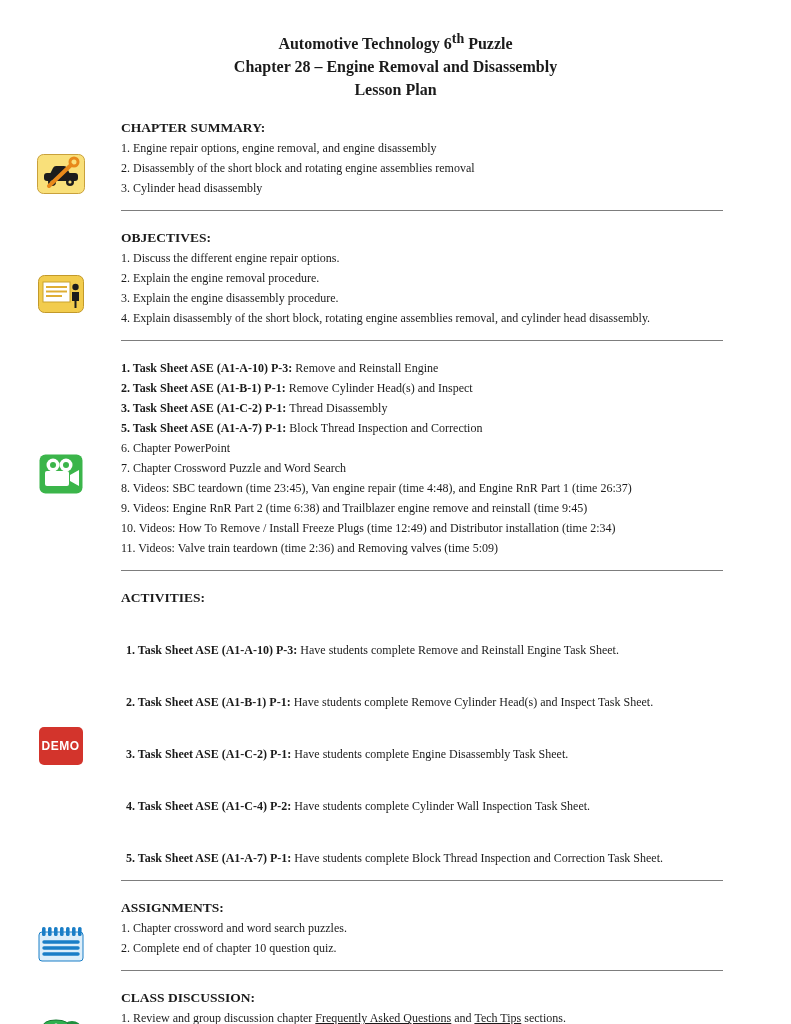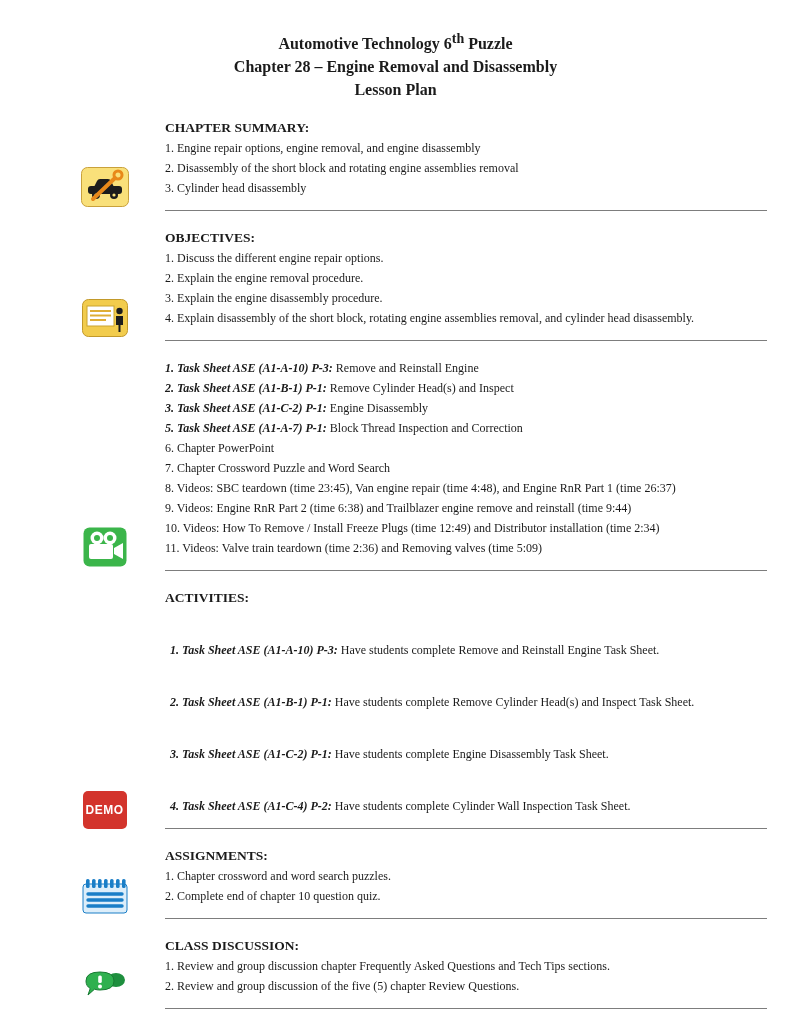--- a/index.html
+++ b/index.html
@@ -11,33 +11,32 @@
     overflow: hidden;
   }
   .page { width: 791px; height: 1024px; padding-top: 27px; }
 
   .doc-header { text-align: center; font-weight: bold; font-size: 16px; line-height: 23px; }
   .doc-header sup { font-size: 14px; }
 
   .section { display: flex; padding-top: 17px; }
   .icon-col {
     flex: 0 0 121px;
-    display: flex; justify-content: center; align-items: flex-end;
+    display: flex; justify-content: center; align-items: center;
     padding-top: 22px;
-    margin-left: 44px;
   }
   .content-col { flex: 1 1 auto; padding-right: 14px; }
 
   .heading { font-size: 13.5px; font-weight: bold; line-height: 20px; }
   .hu { }
   .heading .note { font-weight: normal; text-decoration: none; font-size: 13px; }
 
   .item { font-size: 12px; line-height: 20px; }
-  .item .b { font-weight: bold; font-style: italic; }
-  .item .u { }
+  .item .b { font-weight: bold; }
+  .item .u { text-decoration: underline; }
   .indent { padding-left: 5px; margin-top: 32px; }
 
   hr.divider { border: none; border-top: 1px solid #7d7d7d; width: 602px; margin: 12px 0 0 0; }
 
   .demo-icon {
     width: 44px; height: 38px; background: #d3342c; border-radius: 5px;
     display: flex; align-items: center; justify-content: center;
     color: #ffffff; font-family: "Liberation Sans", sans-serif;
     font-weight: bold; font-size: 12px; letter-spacing: 0.5px;
   }
@@ -122,44 +121,45 @@
           <circle cx="27" cy="11" r="6.5" fill="#ffffff"></circle>
             <circle cx="27" cy="11" r="3" fill="#3bb54a"></circle>
           <rect x="6" y="17" width="24" height="15" rx="2" fill="#ffffff"></rect>
           <path d="M31 21 l9 -5 v16 l-9 -5 z" fill="#ffffff"></path>
         </svg>
       </span>
     </div>
     <div class="content-col">
       <div class="item"><span class="b">1. Task Sheet ASE (A1-A-10) P-3:</span><span> Remove and Reinstall Engine</span></div>
       <div class="item"><span class="b">2. Task Sheet ASE (A1-B-1) P-1:</span><span> Remove Cylinder Head(s) and Inspect</span></div>
-      <div class="item"><span class="b">3. Task Sheet ASE (A1-C-2) P-1:</span><span> Engine Disassembly</span></div>
+      <div class="item"><span class="b">3. Task Sheet ASE (A1-C-2) P-1:</span><span> Thread Disassembly</span></div>
       <div class="item"><span class="b">5. Task Sheet ASE (A1-A-7) P-1:</span><span> Block Thread Inspection and Correction</span></div>
       <div class="item">6. Chapter PowerPoint</div>
       <div class="item">7. Chapter Crossword Puzzle and Word Search</div>
       <div class="item">8. Videos: SBC teardown (time 23:45), Van engine repair (time 4:48), and Engine RnR Part 1 (time 26:37)</div>
-      <div class="item">9. Videos: Engine RnR Part 2 (time 6:38) and Trailblazer engine remove and reinstall (time 9:44)</div>
+      <div class="item">9. Videos: Engine RnR Part 2 (time 6:38) and Trailblazer engine remove and reinstall (time 9:45)</div>
       <div class="item">10. Videos: How To Remove / Install Freeze Plugs (time 12:49) and Distributor installation (time 2:34)</div>
       <div class="item">11. Videos: Valve train teardown (time 2:36) and Removing valves (time 5:09)</div>
       <hr class="divider">
     </div>
   </section>
 
   <section class="section">
     <div class="icon-col">
       <div class="demo-icon">
           <span>DEMO</span>
         </div>
     </div>
     <div class="content-col">
       <div class="heading"><span class="hu">ACTIVITIES:</span></div>
       <div class="item indent"><span class="b">1. Task Sheet ASE (A1-A-10) P-3:</span><span> Have students complete Remove and Reinstall Engine Task Sheet.</span></div>
       <div class="item indent"><span class="b">2. Task Sheet ASE (A1-B-1) P-1:</span><span> Have students complete Remove Cylinder Head(s) and Inspect Task Sheet.</span></div>
       <div class="item indent"><span class="b">3. Task Sheet ASE (A1-C-2) P-1:</span><span> Have students complete Engine Disassembly Task Sheet.</span></div>
       <div class="item indent"><span class="b">4. Task Sheet ASE (A1-C-4) P-2:</span><span> Have students complete Cylinder Wall Inspection Task Sheet.</span></div>
+      <div class="item indent"><span class="b">5. Task Sheet ASE (A1-A-7) P-1:</span><span> Have students complete Block Thread Inspection and Correction Task Sheet.</span></div>
       <hr class="divider">
     </div>
   </section>
 
   <section class="section">
     <div class="icon-col">
       <span>
         <svg width="46" height="38" viewBox="0 0 46 38" aria-hidden="true">
           <rect x="1" y="7" width="44" height="29" rx="3" fill="#ddeefa" stroke="#1a7ec7"></rect>
           <g fill="#1a7ec7">

